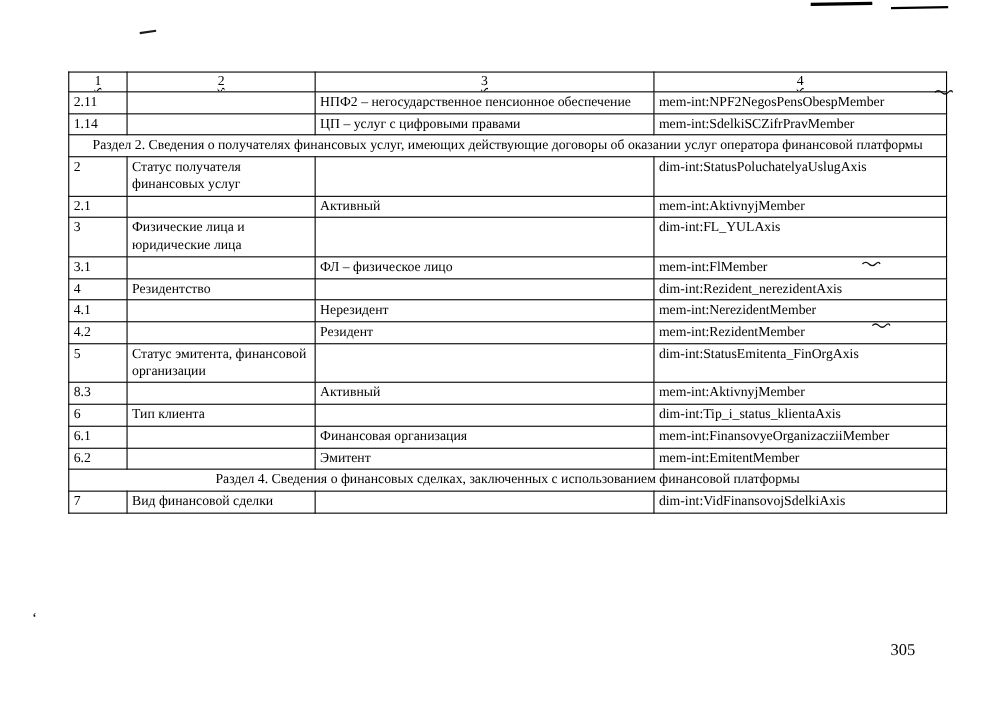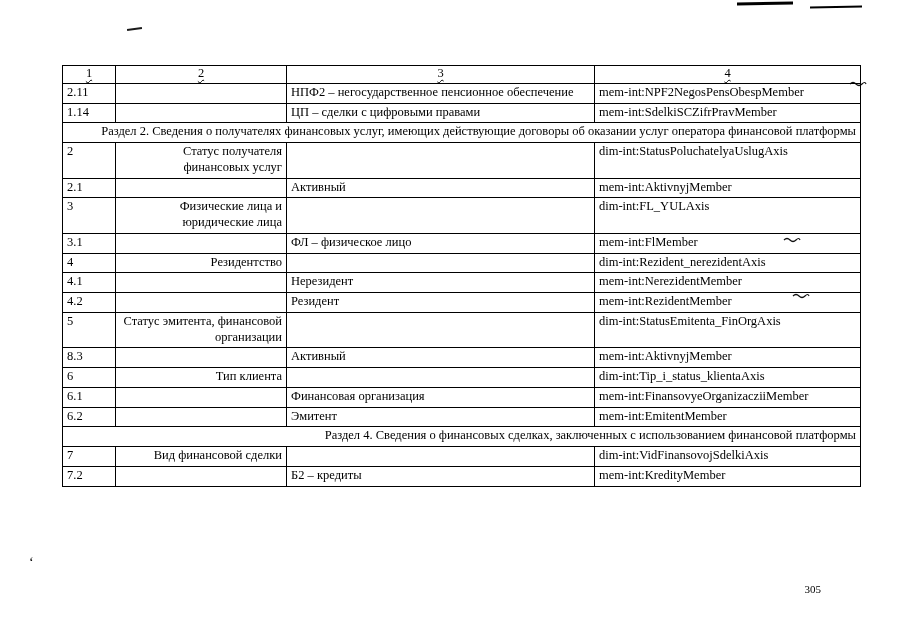--- a/index.html
+++ b/index.html
@@ -26,45 +26,45 @@
     font-size: 12.5px;
     line-height: 1.26;
   }
   table.doc-table td {
     border: 1px solid #000000;
     padding: 1px 4px 2px 4px;
     vertical-align: top;
     overflow: hidden;
   }
   td.c1 { width: 48px; }
-  td.c2 { width: 166px; text-align: right; }
+  td.c2 { width: 166px; }
   td.c3 { width: 303px; }
   td.c4 { width: 261px; word-break: break-all; }
   tr.header-row td {
     text-align: center;
     vertical-align: middle;
     padding: 0 2px 1px 2px;
     height: 15px;
   }
   .hdr-num {
     display: inline-block;
     text-decoration: underline;
     text-decoration-style: wavy;
     text-decoration-thickness: 1px;
     text-underline-offset: 2px;
   }
   td.section {
-    text-align: right;
+    text-align: center;
     padding: 1px 30px 2px 30px;
   }
   .page-number {
     position: absolute;
     top: 583px;
-    right: 84px;
-    font-size: 11px;
+    right: 73px;
+    font-size: 15px;
   }
   
   .mark { position: absolute; pointer-events: none; }
   .topline1 { left: 737px; top: 2px; width: 56px; height: 3px; background: #000; transform: rotate(-1deg); }
   .topline2 { left: 810px; top: 6px; width: 52px; height: 2px; background: #000; transform: rotate(-1deg); }
   .corner-mark { left: 127px; top: 28px; width: 15px; height: 2px; background: #1a1a1a; transform: rotate(-8deg); }
   .squiggle svg { display: block; }
 </style>
 </head>
 <body>
@@ -101,21 +101,21 @@
         </tr>
         <tr>
           <td class="c1">2.11</td>
           <td class="c2"></td>
           <td class="c3">НПФ2 – негосударственное пенсионное обеспечение</td>
           <td class="c4">mem-int:NPF2NegosPensObespMember</td>
         </tr>
         <tr>
           <td class="c1">1.14</td>
           <td class="c2"></td>
-          <td class="c3">ЦП – сделки с цифровыми правами</td>
+          <td class="c3">ЦП – услуг с цифровыми правами</td>
           <td class="c4">mem-int:SdelkiSCZifrPravMember</td>
         </tr>
         <tr>
           <td colspan="4" class="section">Раздел 2. Сведения о получателях финансовых услуг, имеющих действующие договоры об оказании услуг оператора финансовой платформы</td>
         </tr>
         <tr>
           <td class="c1">2</td>
           <td class="c2">Статус получателя финансовых услуг</td>
           <td class="c3"></td>
           <td class="c4">dim-int:StatusPoluchatelyaUslugAxis</td>
@@ -188,24 +188,18 @@
         </tr>
         <tr>
           <td colspan="4" class="section">Раздел 4. Сведения о финансовых сделках, заключенных с использованием финансовой платформы</td>
         </tr>
         <tr>
           <td class="c1">7</td>
           <td class="c2">Вид финансовой сделки</td>
           <td class="c3"></td>
           <td class="c4">dim-int:VidFinansovojSdelkiAxis</td>
         </tr>
-        <tr>
-          <td class="c1">7.2</td>
-          <td class="c2"></td>
-          <td class="c3">Б2 – кредиты</td>
-          <td class="c4">mem-int:KredityMember</td>
-        </tr>
       </tbody>
   </table>
 
   <div class="page-number">305</div>
 
 </div>
 
 </body></html>

